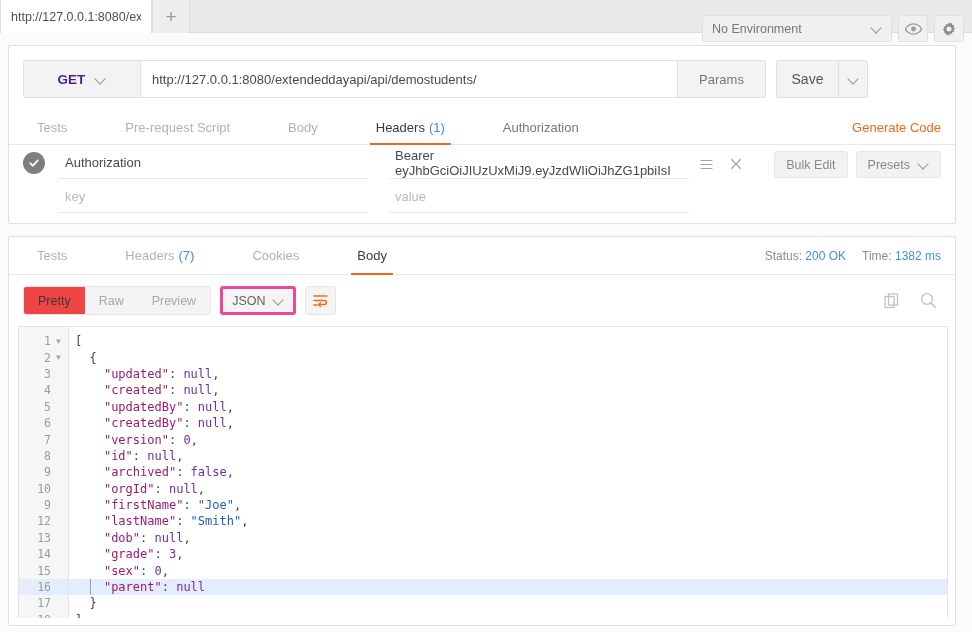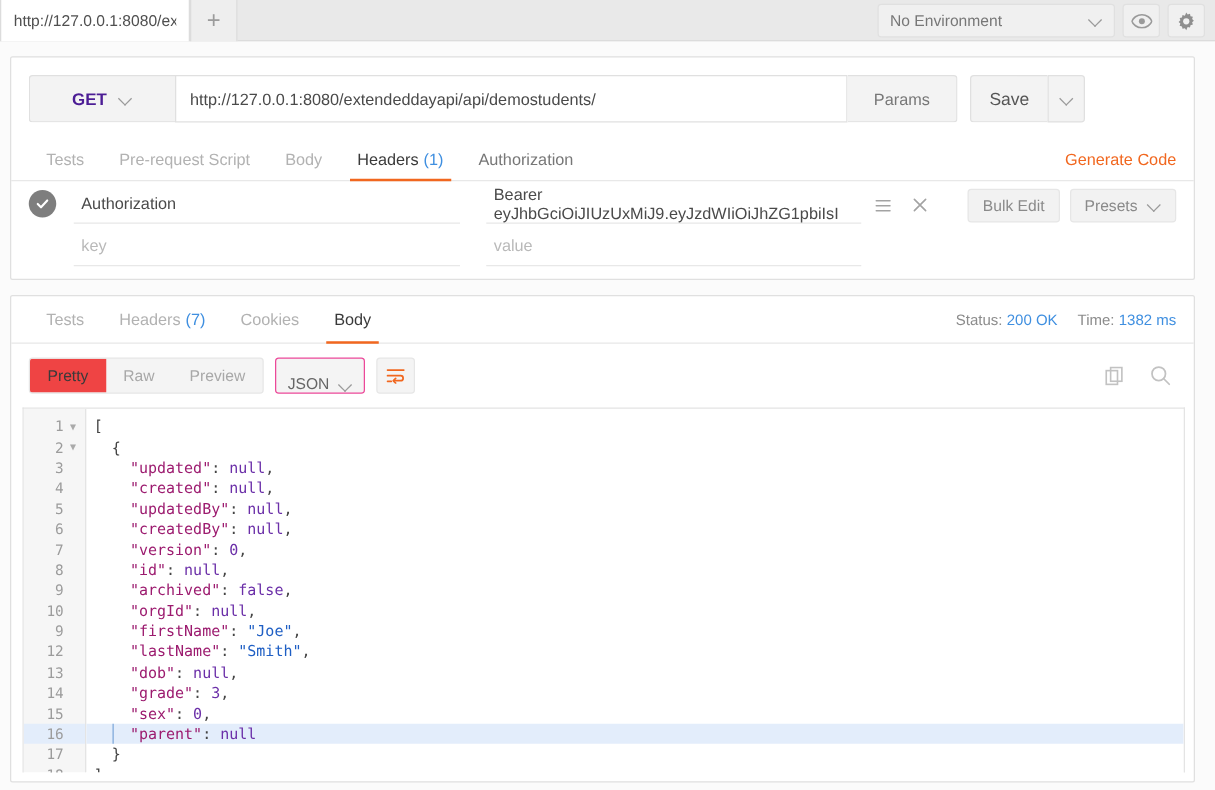--- a/index.html
+++ b/index.html
@@ -50,21 +50,21 @@
     width: 38px; height: 33px;
     background: #eeeeee;
     border: 1px solid #dcdcdc;
     border-bottom: none; border-top: none;
     display: flex; align-items: center; justify-content: center;
     color: #9b9b9b; font-size: 19px; font-weight: 300;
     cursor: pointer;
   }
 
   .env-area {
-    position: absolute; right: 8px; top: 0;
+    position: absolute; right: 8px; top: 12px;
     height: 33px;
     display: flex; align-items: center; gap: 6px;
   }
   .env-select {
     width: 190px; height: 27px;
     background: #f0f0f0;
     border: 1px solid #e0e0e0;
     border-radius: 3px;
     display: flex; align-items: center; justify-content: space-between;
     padding: 0 9px;
@@ -169,20 +169,21 @@
     border-radius: 0 3px 3px 0;
     display: flex; align-items: center; justify-content: center;
     cursor: pointer;
   }
 
   
   .tabs-row {
     position: absolute; left: 0; width: 100%;
     display: flex; align-items: center;
     border-bottom: 1px solid #e8e8e8;
+    gap: 30px;
   }
   .req-tabs { top: 64px; height: 35px; padding-left: 14px; }
   .res-tabs { top: 0px; height: 38px; padding-left: 14px; }
   .utab {
     position: relative;
     height: 100%;
     padding: 0 14px;
     display: flex; align-items: center;
     font-size: 13px; color: #b2b2b2;
     cursor: pointer;
@@ -285,23 +286,23 @@
     display: flex; align-items: center;
     font-size: 12.5px; color: #a8a8a8;
     cursor: pointer;
   }
   .seg .opt.active { color: #3a3a3a; background: #ef4444; }
   .fmt-select {
     height: 29px;
     min-width: 68px;
     padding: 0 9px;
     background: #f4f4f4;
-    border: 1px solid #ec4899;
+    border: 3px solid #ec4899;
     border-radius: 3px;
-    display: flex; align-items: flex-end; justify-content: space-between; gap: 8px;
+    display: flex; align-items: center; justify-content: space-between; gap: 8px;
     font-size: 12.5px; color: #666;
     cursor: pointer;
   }
   .wrap-btn {
     width: 31px; height: 29px;
     background: #f4f4f4;
     border: 1px solid #e6e6e6;
     border-radius: 3px;
     display: flex; align-items: center; justify-content: center;
     cursor: pointer;

